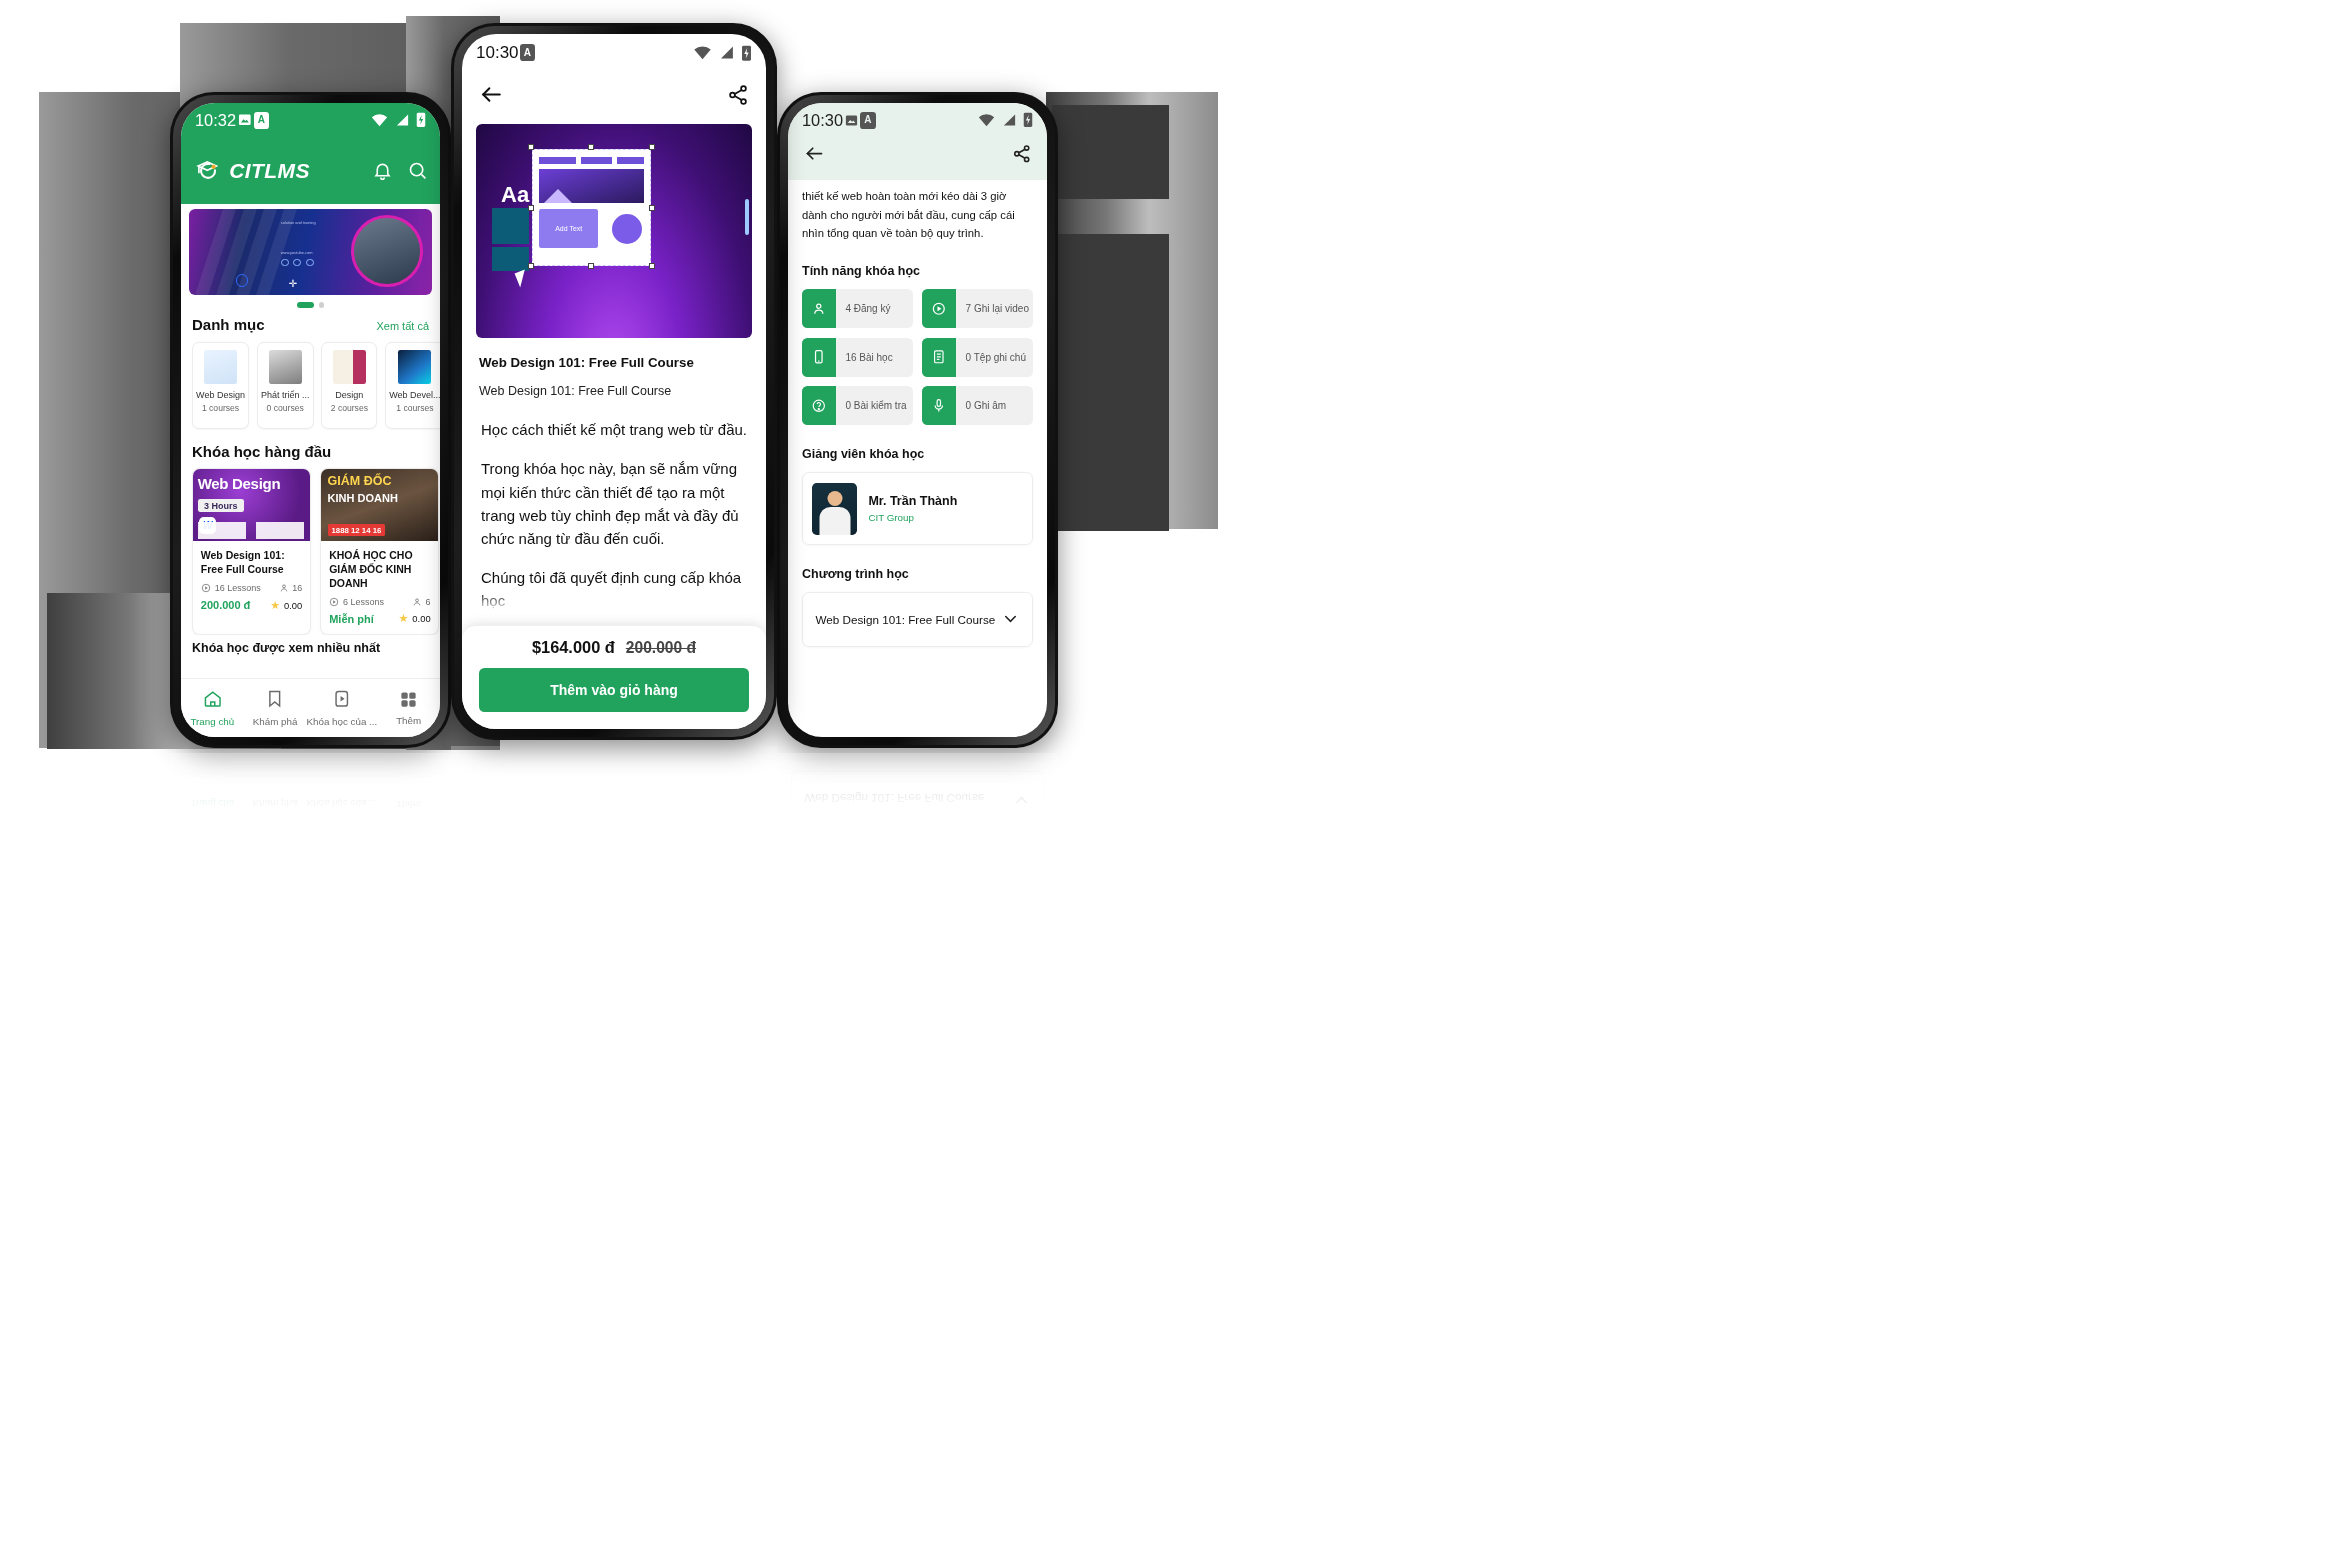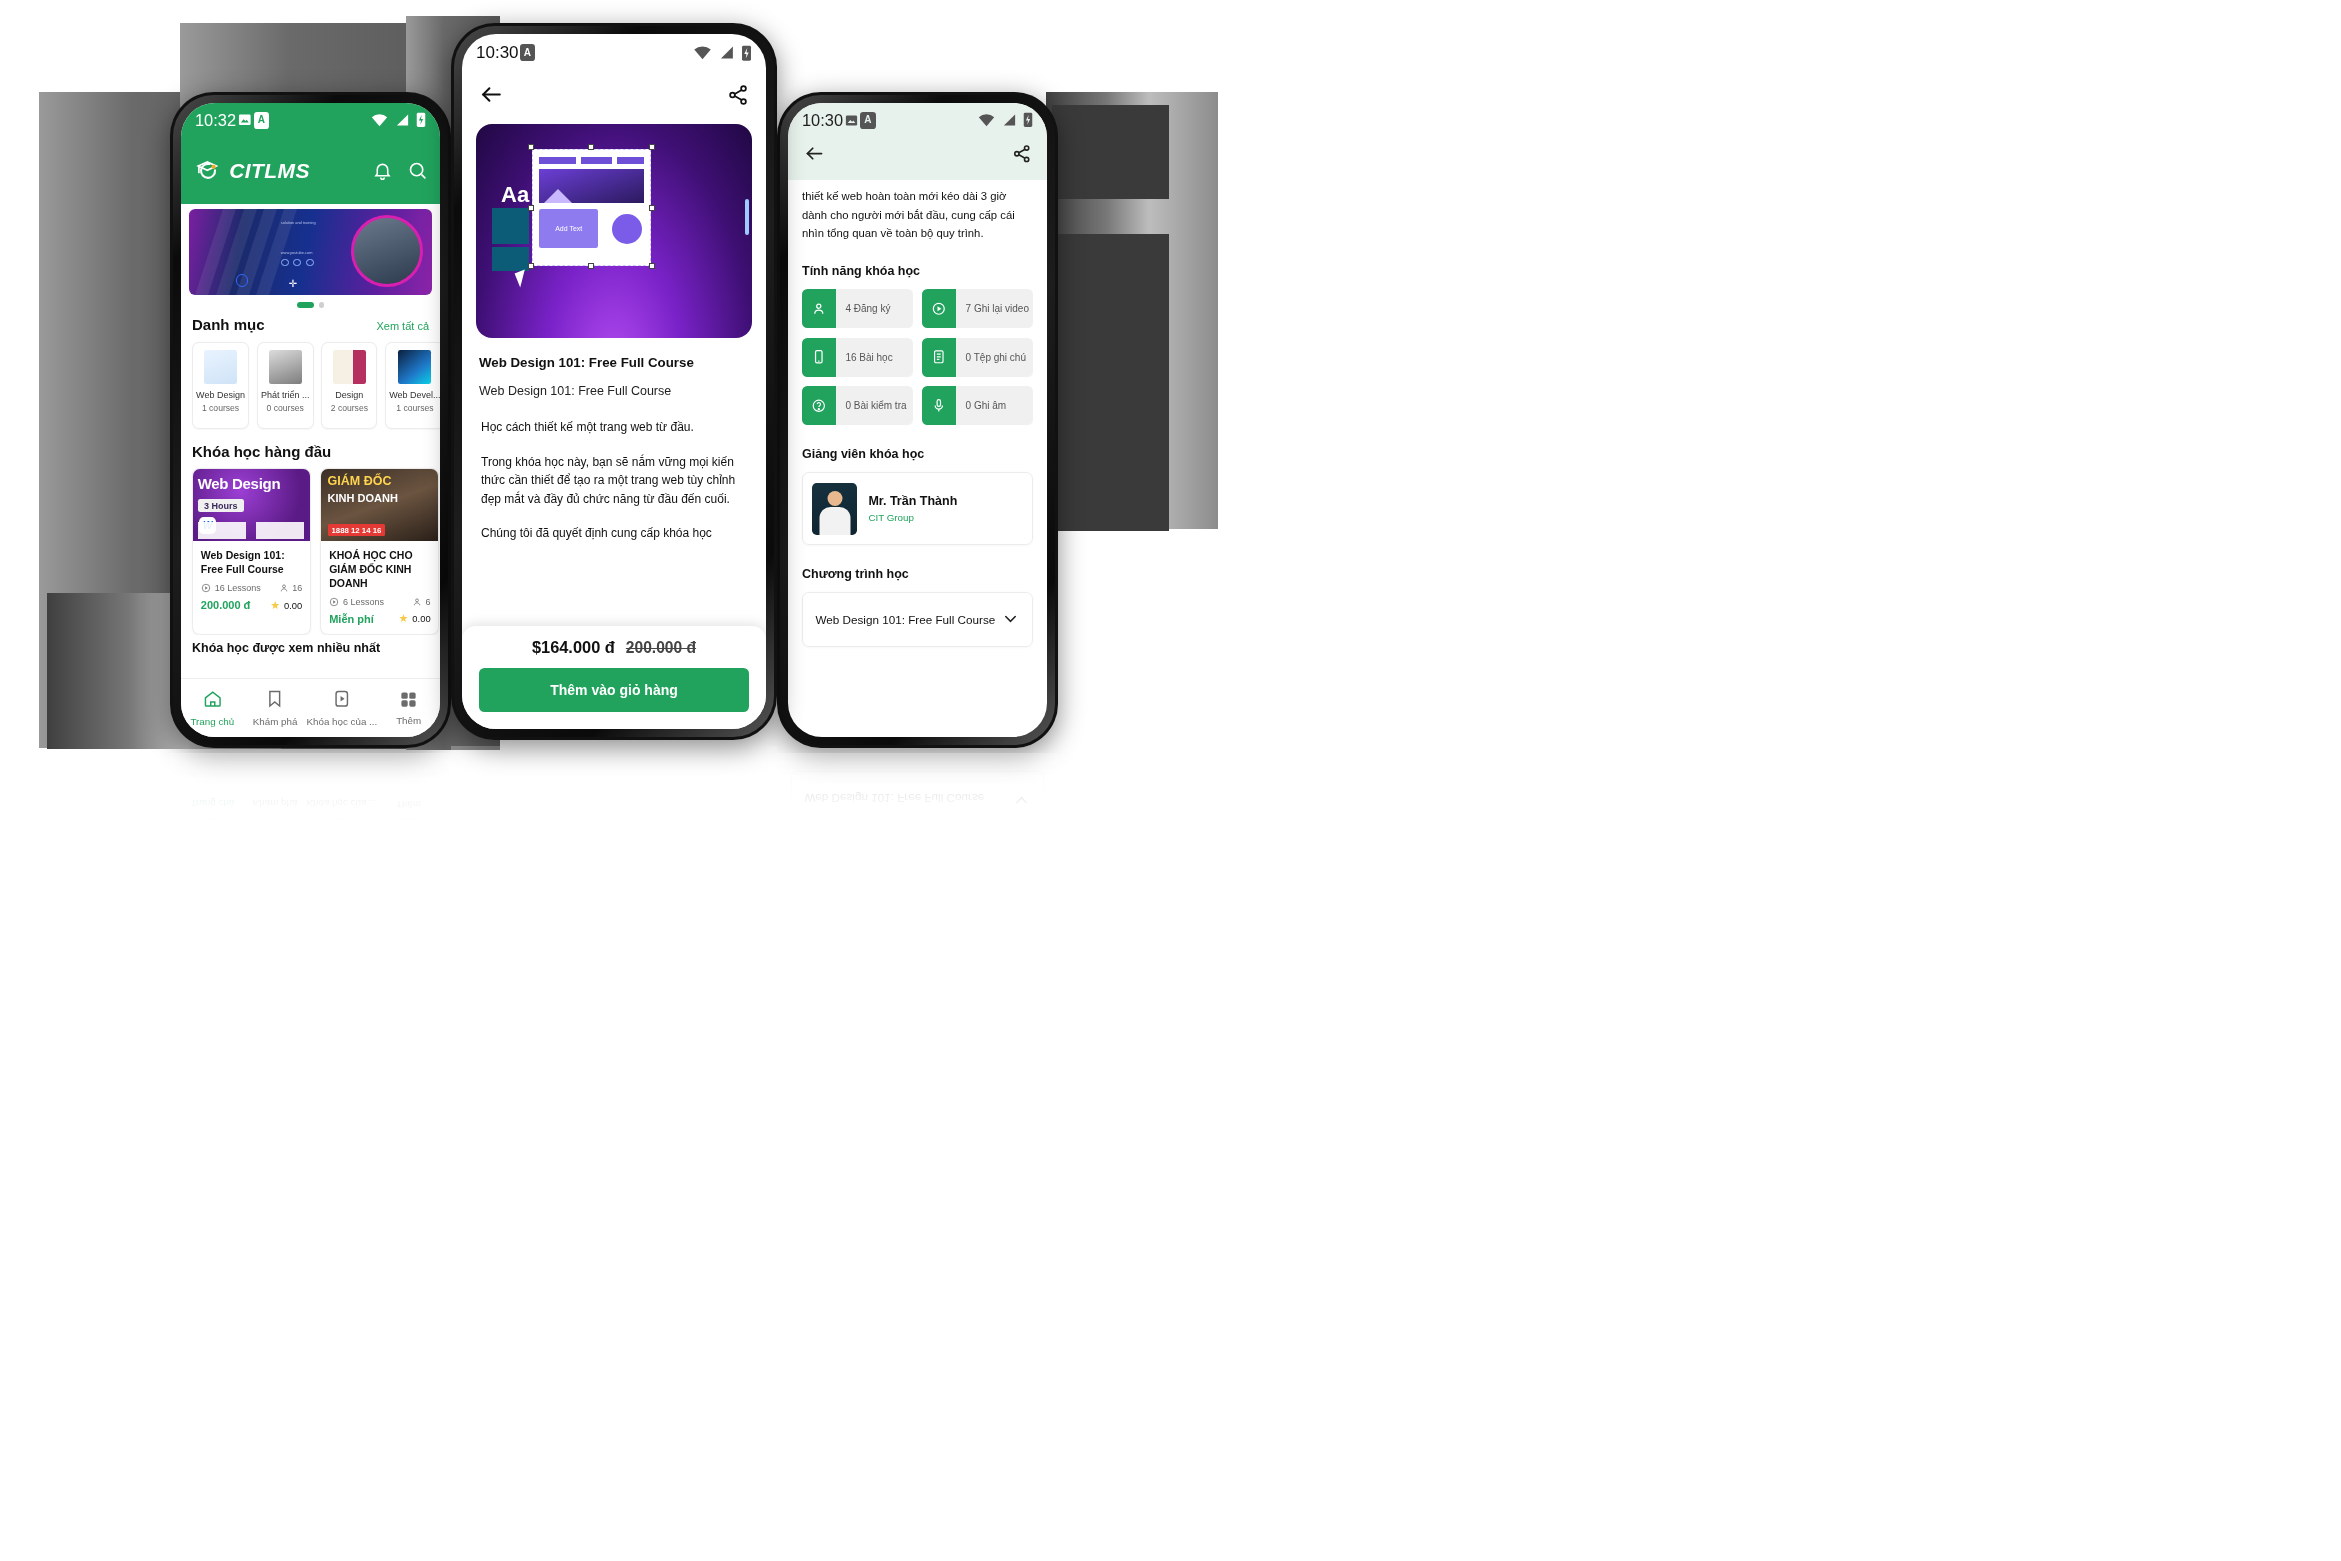--- a/index.html
+++ b/index.html
@@ -148,36 +148,36 @@
 
   
   #phone-center {
     left: 451px; top: 23.4px;
     width: 326px; height: 717px;
     z-index: 20;
   }
   .c-topbar { display:flex; align-items:center; padding: 11px 17px 9.4px; }
   .c-topbar .sp { margin-left:auto; }
   .c-hero {
-    margin: 4.7px 14px 0; height: 214px; border-radius:16px; overflow:hidden; position:relative;
+    margin: 4.7px 14px 0; height: 214px; border-radius:6px; overflow:hidden; position:relative;
     background: radial-gradient(ellipse at 50% 115%, #b24bf0 0%, #7a22c9 35%, #3d0f72 72%, #200843 100%);
   }
   .c-hero .frame {
     position:absolute; left:56px; top:25px; width:119px; height:117px;
     border:1.2px dashed #cfc6ff; background:#fff;
   }
   .c-hero .fb { position:absolute; width:5.5px; height:5.5px; background:#fff; border:0.8px solid #444; }
   .c-hero .aa { position:absolute; left:25px; top:58px; color:#fff; font-size:22px; font-weight:700; }
   .c-hero .leftpanel { position:absolute; left:15.6px; top:84px; width:37px; height:36px; background:#0d5c77; }
   .c-hero .cursor { position:absolute; left:41px; top:147px; width:0;height:0;
       border-left:11px solid #fff; border-bottom:15.6px solid transparent; transform:rotate(-22deg);}
   .c-hero .scroll { position:absolute; right:3.1px; top:75px; width:3.9px; height:36px; background:#9ecbff; border-radius:2.3px; }
   .c-title { font-size:13.3px; font-weight:700; color:#111; padding: 17px 17px 0; }
   .c-sub { font-size:12.5px; color:#222; padding: 14px 17px 0; }
-  .c-para { font-size:12px; color:#111; padding: 20px 19px 0; line-height:1.55; }
+  .c-para { font-size:15px; color:#111; padding: 20px 19px 0; line-height:1.55; }
   .c-para.p2 { padding-top:15.6px; }
   .c-fade { position:absolute; left:0; right:0; bottom:117px; height:20px;
             background:linear-gradient(to bottom, rgba(255,255,255,0), #fff); }
   .c-bottom {
     position:absolute; left:0; right:0; bottom:0; background:#fff;
     border-top-left-radius:14px; border-top-right-radius:14px;
     box-shadow: 0 -2.3px 11px rgba(0,0,0,.10);
     padding: 12.5px 17px 17px;
   }
   .c-prices { display:flex; align-items:center; justify-content:center; gap:11px; margin-bottom:11px; }

